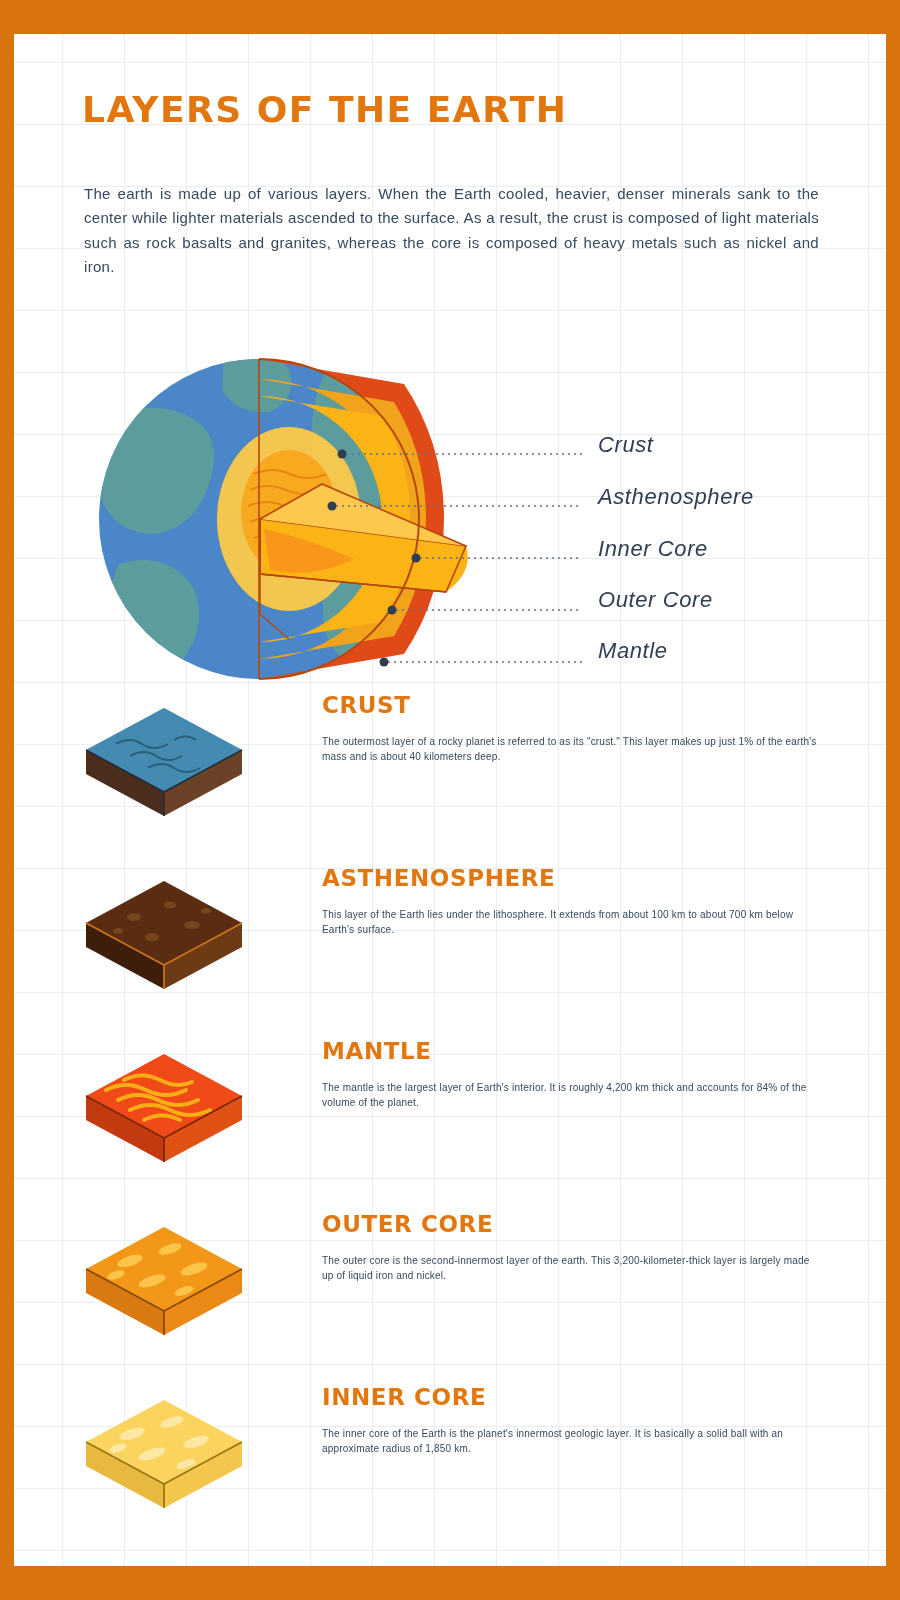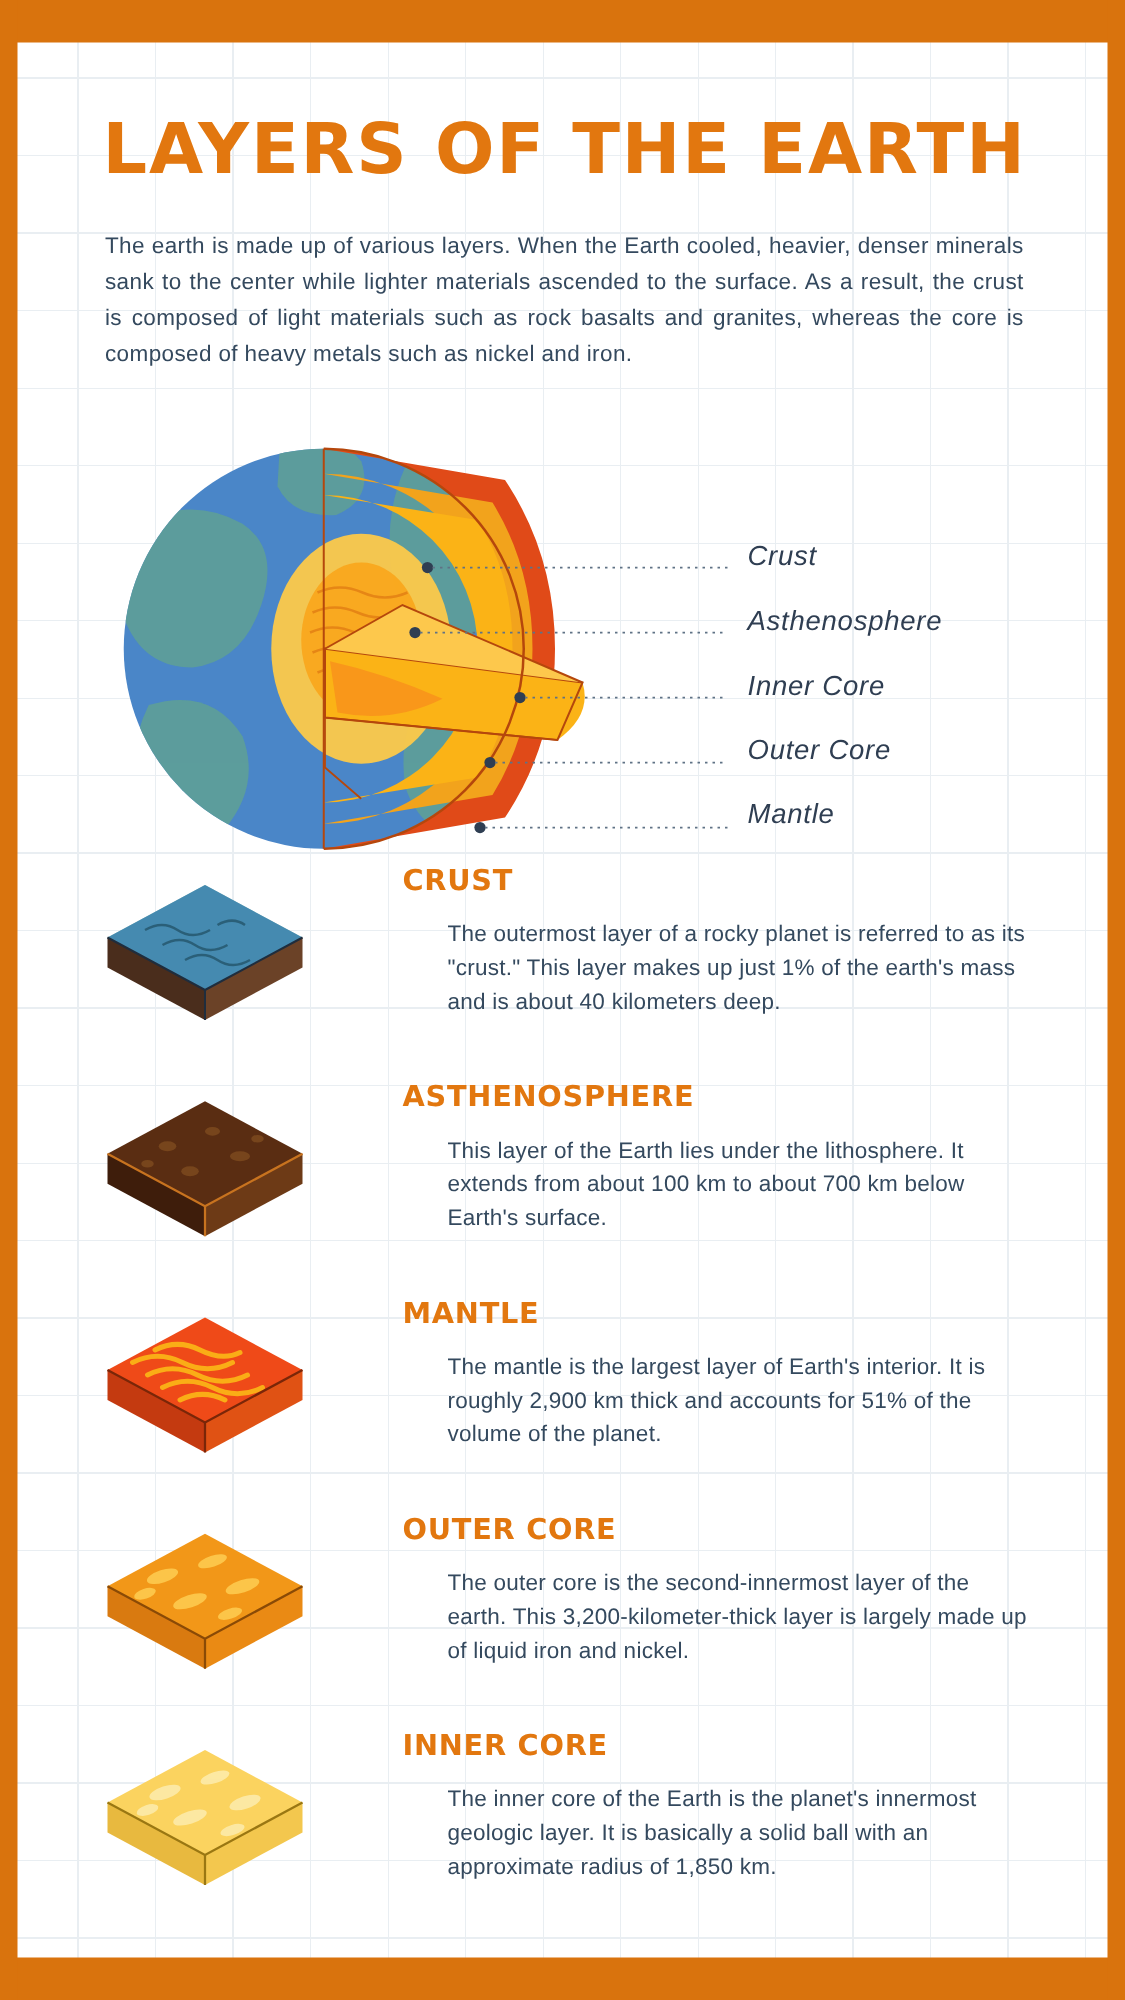--- a/index.html
+++ b/index.html
@@ -48,35 +48,35 @@
     top: 34px;
     width: 872px;
     height: 1532px;
   }
 
   h1.title {
     margin: 0;
     position: absolute;
     left: 68px;
     top: 58px;
-    font-size: 56px;
+    font-size: 36px;
     line-height: 1;
     letter-spacing: 1.5px;
     font-weight: bold;
     color: #e2770f;
     font-family: "DejaVu Sans", sans-serif;
     text-transform: uppercase;
   }
 
   .intro {
     position: absolute;
     left: 70px;
     top: 148px;
     width: 735px;
-    font-size: 18px;
+    font-size: 15px;
     line-height: 1.62;
     color: #34495e;
     text-align: justify;
     letter-spacing: 0.3px;
   }
 
   
   .earth-wrap {
     position: absolute;
     left: 60px;
@@ -135,25 +135,24 @@
   .sec-title {
     font-size: 23px;
     font-weight: bold;
     color: #e2770f;
     letter-spacing: 0.6px;
     font-family: "DejaVu Sans", sans-serif;
     margin: 0 0 16px 0;
     text-transform: uppercase;
   }
   .sec-text {
-    font-size: 18px;
+    font-size: 10px;
     line-height: 1.5;
     color: #34495e;
     letter-spacing: 0.2px;
-    margin-left: 36px;
   }
 </style>
 </head>
 <body>
 
 <div class="poster">
 
   <div class="bar-top"></div>
   <div class="bar-bottom"></div>
   <div class="side-left"></div>
@@ -297,21 +296,21 @@
             <path d="M44 60 q20 -10 40 0 t40 0"></path>
             <path d="M56 70 q20 -10 40 0 t40 0"></path>
             <path d="M50 40 q18 -9 36 0 t32 2"></path>
             <path d="M70 80 q18 -9 36 0"></path>
           </g>
           <path d="M12 56 L90 98 L168 56" fill="none" stroke="#7a2608" stroke-width="1.8"></path>
           <path d="M90 98 L90 122" fill="none" stroke="#7a2608" stroke-width="1.8"></path>
         </svg>
         <div class="sec-body">
           <div class="sec-title">Mantle</div>
-          <div class="sec-text">The mantle is the largest layer of Earth's interior. It is roughly 2,900 km thick and accounts for 51% of the volume of the planet.</div>
+          <div class="sec-text">The mantle is the largest layer of Earth's interior. It is roughly 4,200 km thick and accounts for 84% of the volume of the planet.</div>
         </div>
       </div>
 
       <div class="section">
         <svg class="sec-icon" viewBox="0 0 180 130">
           <path d="M90 14 L168 56 L90 98 L12 56 Z" fill="#f29718"></path>
           <path d="M12 56 L90 98 L90 122 L12 80 Z" fill="#d97a10"></path>
           <path d="M90 98 L168 56 L168 80 L90 122 Z" fill="#ea8a14"></path>
           <g fill="#fdc84c" opacity="0.95">
             <ellipse cx="56" cy="48" rx="13" ry="5" transform="rotate(-18 56 48)"></ellipse>

